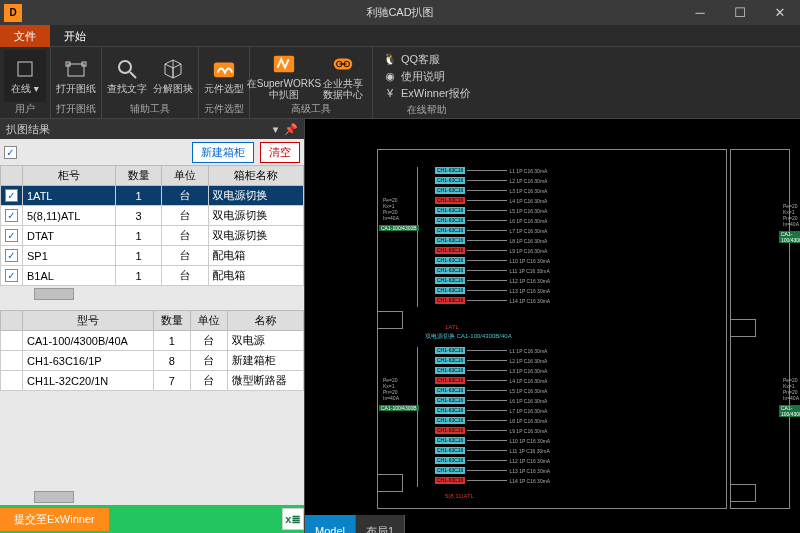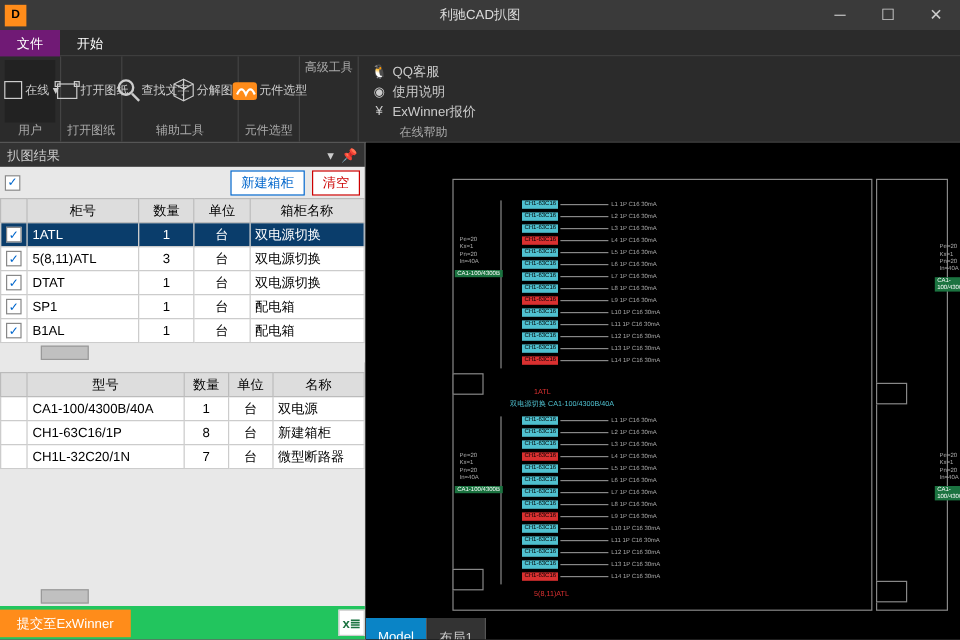--- a/index.html
+++ b/index.html
@@ -4,25 +4,25 @@
 <style>
 *{box-sizing:border-box;margin:0;padding:0;font-family:"Microsoft YaHei",sans-serif;font-size:11px}
 body{width:800px;height:533px;background:#2b2b2b;color:#ccc;overflow:hidden;position:relative}
 .titlebar{height:25px;background:#3a3a3a;display:flex;align-items:center;position:relative}
 .app-icon{width:18px;height:18px;background:#ff8c1a;margin:0 4px;display:flex;align-items:center;justify-content:center;color:#000;font-size:10px;font-weight:bold}
 .title-text{position:absolute;left:50%;transform:translateX(-50%);color:#ddd}
 .win-controls{margin-left:auto;display:flex}
 .win-btn{width:40px;height:25px;display:flex;align-items:center;justify-content:center;color:#ccc;font-size:13px}
 .tabbar{height:22px;background:#2b2b2b;display:flex;border-bottom:1px solid #444}
 .tab{padding:0 14px;height:22px;display:flex;align-items:center;color:#fff}
-.tab.active{background:#701a75}
+.tab.active{background:#c2410c}
 .ribbon{height:72px;background:#2b2b2b;display:flex;border-bottom:1px solid #444}
 .ribbon-group{display:flex;flex-direction:column;border-right:1px solid #444;padding:2px 4px}
 .ribbon-items{display:flex;flex:1;align-items:center;gap:4px}
-.ribbon-item{display:flex;flex-direction:row;align-items:center;justify-content:center;width:42px;height:52px;color:#ccc;cursor:pointer}
+.ribbon-item{display:flex;flex-direction:column;align-items:center;justify-content:center;width:42px;height:52px;color:#ccc;cursor:pointer}
 .ribbon-item.dark{background:#222}
 .ribbon-item-icon{width:24px;height:24px;display:flex;align-items:center;justify-content:center;margin-bottom:2px}
 .ribbon-item-label{font-size:10px;text-align:center;line-height:11px;white-space:pre}
 .ribbon-group-label{font-size:10px;text-align:center;color:#aaa;height:14px}
 .ribbon-side{display:flex;flex-direction:column;justify-content:space-around;padding:2px 6px;gap:1px}
 .ribbon-side-item{display:flex;align-items:center;gap:4px;height:16px;cursor:pointer}
 .side-icon{width:14px;height:14px;display:flex;align-items:center;justify-content:center;font-size:11px}
 .content{display:flex;height:414px}
 .panel{width:305px;background:#e8e8e8;color:#000;display:flex;flex-direction:column;border-right:1px solid #444}
 .panel-header{height:20px;background:#333;color:#ccc;display:flex;align-items:center;padding:0 6px;font-size:11px}
@@ -140,20 +140,44 @@
               <rect x="2" y="4" width="22" height="16" rx="3" fill="#ff8c1a"></rect>
               <path d="M6 15 Q10 6 14 15 Q18 6 22 15" fill="none" stroke="#fff" stroke-width="2"></path>
             </svg>
           </div>
         <div class="ribbon-item-label">元件选型</div>
       </div>
     </div>
     <div class="ribbon-group-label">元件选型</div>
   </div>
   <div class="ribbon-group">
+    <div class="ribbon-items">
+      <div class="ribbon-item" style="width:60px">
+        <div class="ribbon-item-icon">
+            <svg width="26" height="22" viewBox="0 0 26 22">
+              <rect x="2" y="2" width="22" height="18" rx="2" fill="#ff8c1a"></rect>
+              <path d="M6 15 L10 6 L14 15 L18 6" fill="none" stroke="#fff" stroke-width="2"></path>
+            </svg>
+          </div>
+        <div class="ribbon-item-label">在SuperWORKS
+中扒图</div>
+      </div>
+      <div class="ribbon-item" style="width:50px">
+        <div class="ribbon-item-icon">
+            <svg width="26" height="22" viewBox="0 0 26 22">
+              <rect x="3" y="5" width="20" height="12" rx="6" fill="#ff8c1a"></rect>
+              <circle cx="9" cy="11" r="3" fill="none" stroke="#000"></circle>
+              <circle cx="17" cy="11" r="3" fill="none" stroke="#000"></circle>
+              <path d="M9 11 L17 11" stroke="#000"></path>
+            </svg>
+          </div>
+        <div class="ribbon-item-label">企业共享
+数据中心</div>
+      </div>
+    </div>
     <div class="ribbon-group-label">高级工具</div>
   </div>
   <div class="ribbon-group" style="border-right:none">
     <div class="ribbon-side">
       <div class="ribbon-side-item">
           <span class="side-icon">🐧</span>
           <span>QQ客服</span>
         </div>
       <div class="ribbon-side-item">
           <span class="side-icon">◉</span>

